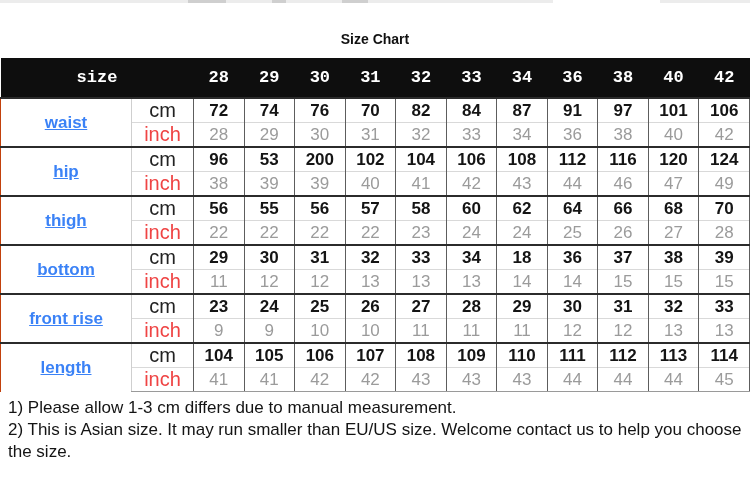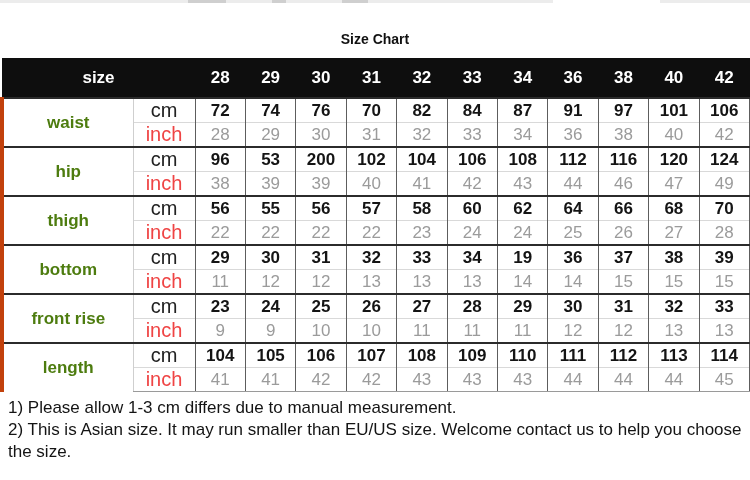--- a/index.html
+++ b/index.html
@@ -38,32 +38,34 @@
 
   thead th {
     background: #0e0e0e;
     color: #ffffff;
     font-weight: 700;
     font-size: 17px;
     height: 39px;
     text-align: center;
     vertical-align: middle;
     padding: 0;
+    font-family: Liberation Mono, monospace;
   }
   tbody td {
     height: 23px;
     text-align: center;
     vertical-align: middle;
     padding: 0;
     font-size: 17px;
   }
   td.m-label {
     font-weight: 700;
-    color: #4d7c0f;
-    border-left: 4px solid #c2410c;
+    color: #3b82f6;
+    border-left: 1px solid #c2410c;
+    text-decoration: underline;
   }
   td.unit { font-size: 20px; border-left: 1px solid #cfcfcf; }
   td.unit.cm { color: #222222; }
   td.unit.inch { color: #ef4444; }
   td.val { border-left: 1px solid #5d5d5d; }
   td.val.cm { color: #141414; font-weight: 600; }
   td.val.inch { color: #9b9b9b; font-weight: 400; }
   td:last-child { border-right: 1px solid #5d5d5d; }
   tr.cm-row td { border-top: 2px solid #2b2b2b; }
   tr.inch-row td { border-top: 1px solid #d9d9d9; }
@@ -199,21 +201,21 @@
       </tr>
       <tr class="cm-row">
         <td class="m-label" rowspan="2">bottom</td>
         <td class="unit cm">cm</td>
         <td class="val cm">29</td>
         <td class="val cm">30</td>
         <td class="val cm">31</td>
         <td class="val cm">32</td>
         <td class="val cm">33</td>
         <td class="val cm">34</td>
-        <td class="val cm">19</td>
+        <td class="val cm">18</td>
         <td class="val cm">36</td>
         <td class="val cm">37</td>
         <td class="val cm">38</td>
         <td class="val cm">39</td>
       </tr>
       <tr class="inch-row">
         <td class="unit inch">inch</td>
         <td class="val inch">11</td>
         <td class="val inch">12</td>
         <td class="val inch">12</td>

